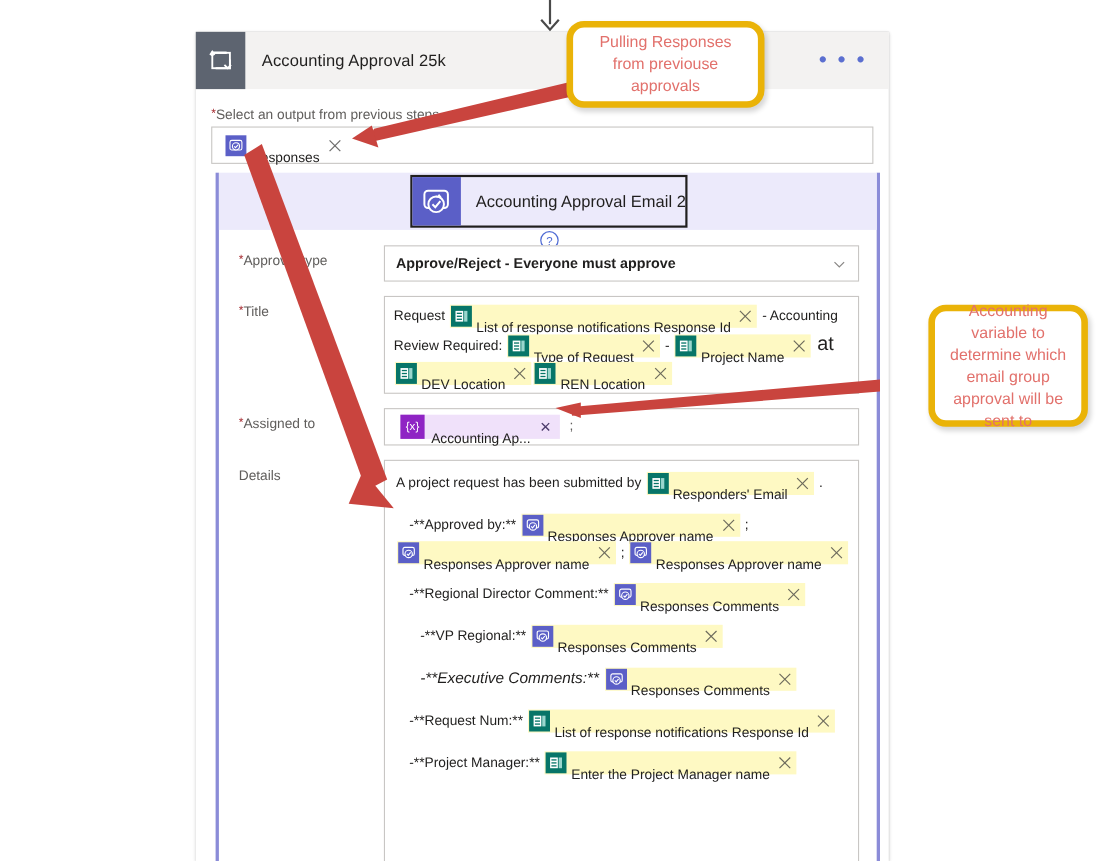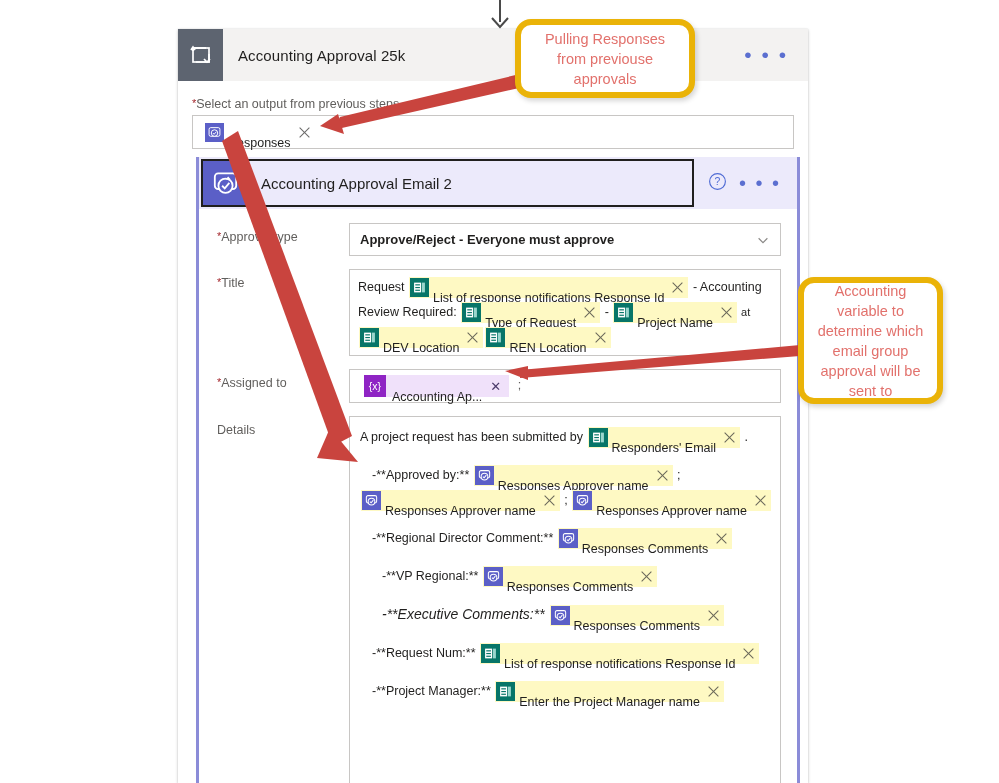--- a/index.html
+++ b/index.html
@@ -119,20 +119,21 @@
     background: #ffffff;
     border-left: 3px solid #8b8cd8;
     border-right: 3px solid #8b8cd8;
     height: 626px;
     box-sizing: border-box;
   }
   #inner-header {
     display: flex; align-items: center;
     height: 52px;
     background: #eceafb;
+    flex-direction: column;
   }
   #inner-title-focus {
     display: flex; align-items: center;
     height: 48px;
     flex: 1 1 auto;
     margin: 2px 0 2px 2px;
     border: 2px solid #201f1e;
     background: #eceafb;
     box-sizing: border-box;
   }
@@ -213,21 +214,21 @@
     text-align: center;
     font-size: 14.5px;
     line-height: 20px;
     box-sizing: border-box;
     box-shadow: 2px 3px 5px rgba(0,0,0,.16);
     display: flex; align-items: center; justify-content: center;
     padding: 6px 8px;
     z-index: 30;
   }
   #callout-responses { left: 515px; top: 19px;  width: 180px; height: 79px; }
-  #callout-variable  { left: 798px; top: 277px; width: 145px; height: 127px; }
+  #callout-variable  { left: 844px; top: 277px; width: 145px; height: 111px; }
 
   .arrow-svg {
     position: absolute; left: 0; top: 0;
     width: 999px; height: 783px;
     pointer-events: none;
     z-index: 25;
   }
 </style>
 </head>
 <body>
@@ -358,21 +359,21 @@
                   <rect x="4.2" y="11" width="8.6" height="2.2" fill="#077568"></rect>
                   <rect x="4.2" y="16" width="8.6" height="2.2" fill="#077568"></rect>
                   <rect x="16.5" y="3" width="5.5" height="18" fill="#9ad6cd"></rect>
                 </svg>
               </span>
               <span class="token-text">Project Name</span>
               <svg class="token-x" viewBox="0 0 16 16">
                 <line x1="2" y1="2" x2="14" y2="14" stroke="#3b3a39" stroke-width="1.3"></line>
                 <line x1="14" y1="2" x2="2" y2="14" stroke="#3b3a39" stroke-width="1.3"></line>
               </svg>
-            </span><span style="font-size: 11px;"> at </span></div>
+            </span><span style="font-size: 18px;"> at </span></div>
           <div class="line"><span class="token">
               <span class="token-ico ico-forms">
                 <svg width="13" height="13" viewBox="0 0 24 24">
                   <rect x="2" y="3" width="13" height="18" fill="#ffffff"></rect>
                   <rect x="4.2" y="6" width="8.6" height="2.2" fill="#077568"></rect>
                   <rect x="4.2" y="11" width="8.6" height="2.2" fill="#077568"></rect>
                   <rect x="4.2" y="16" width="8.6" height="2.2" fill="#077568"></rect>
                   <rect x="16.5" y="3" width="5.5" height="18" fill="#9ad6cd"></rect>
                 </svg>
               </span>

